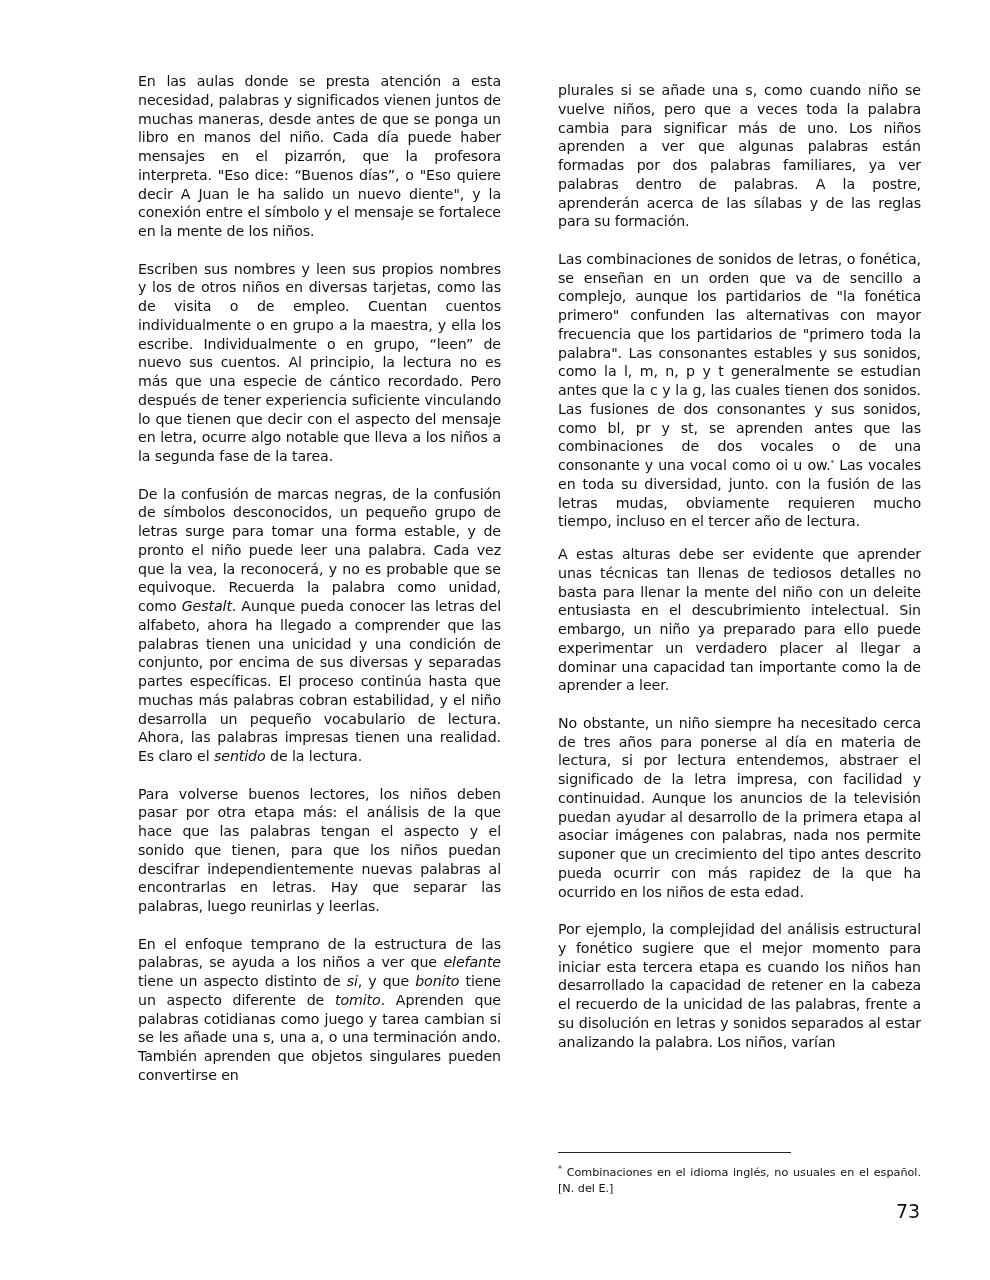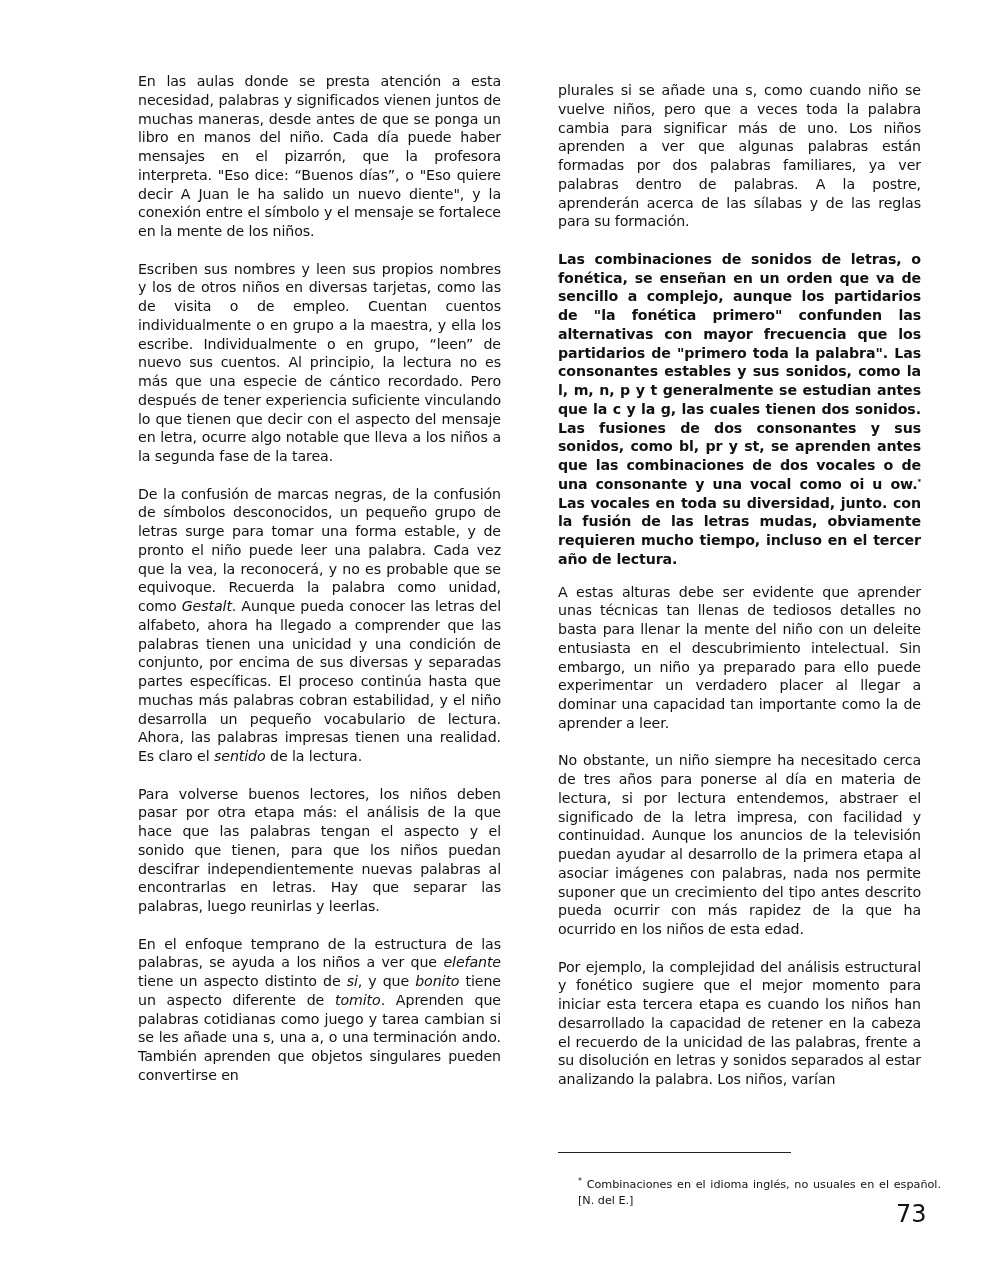--- a/index.html
+++ b/index.html
@@ -3,29 +3,29 @@
 <meta charset="utf-8">
 <style>
   html, body { margin: 0; padding: 0; background: #ffffff; }
   body { width: 990px; height: 1280px; position: relative; overflow: hidden;
          font-family: "DejaVu Sans", sans-serif; color: #111111; }
   .col { position: absolute; width: 363px; font-size: 14.2px; line-height: 18.75px;
          text-align: justify; letter-spacing: -0.1px; }
   .col-left { left: 138px; top: 72px; }
   .col-right { left: 558px; top: 81px; }
   .col p { margin: 0 0 18.75px 0; hyphens: none; }
-  .col p.tight { margin-bottom: 14px; font-weight: bold; }
+  .col p.tight { margin-bottom: 14px; }
   em { font-style: italic; }
   sup { font-size: 7px; vertical-align: top; position: relative; top: -2px; }
   .rule { position: absolute; left: 558px; top: 1152px; width: 233px; height: 0;
           border-top: 1px solid #222; }
-  .footnote { position: absolute; left: 578px; top: 1165px; width: 363px;
-              font-size: 11.2px; line-height: 16px; text-align: justify; margin-top: 12px; }
+  .footnote { position: absolute; left: 558px; top: 1165px; width: 363px;
+              font-size: 11.2px; line-height: 16px; text-align: justify; }
   .footnote sup { font-size: 8px; top: -3px; }
-  .page-number { position: absolute; left: 896px; top: 1200px; font-size: 24px; }
+  .page-number { position: absolute; left: 896px; top: 1200px; font-size: 19px; }
 </style>
 </head>
 <body>
 
 <div class="col col-left">
   <p>En las aulas donde se presta atención a esta necesidad, palabras y significados vienen juntos de muchas maneras, desde antes de que se ponga un libro en manos del niño. Cada día puede haber mensajes en el pizarrón, que la profesora interpreta. "Eso dice: “Buenos días”, o "Eso quiere decir A Juan le ha salido un nuevo diente", y la conexión entre el símbolo y el mensaje se fortalece en la mente de los niños.</p>
   <p>Escriben sus nombres y leen sus propios nombres y los de otros niños en diversas tarjetas, como las de visita o de empleo. Cuentan cuentos individualmente o en grupo a la maestra, y ella los escribe. Individualmente o en grupo, “leen” de nuevo sus cuentos. Al principio, la lectura no es más que una especie de cántico recordado. Pero después de tener experiencia suficiente vinculando lo que tienen que decir con el aspecto del mensaje en letra, ocurre algo notable que lleva a los niños a la segunda fase de la tarea.</p>
   <p><span>De la confusión de marcas negras, de la confusión de símbolos desconocidos, un pequeño grupo de letras surge para tomar una forma estable, y de pronto el niño puede leer una palabra. Cada vez que la vea, la reconocerá, y no es probable que se equivoque. Recuerda la palabra como unidad, como </span><em>Gestalt</em><span>. Aunque pueda conocer las letras del alfabeto, ahora ha llegado a comprender que las palabras tienen una unicidad y una condición de conjunto, por encima de sus diversas y separadas partes específicas. El proceso continúa hasta que muchas más palabras cobran estabilidad, y el niño desarrolla un pequeño vocabulario de lectura. Ahora, las palabras impresas tienen una realidad. Es claro el </span><em>sentido</em><span> de la lectura.</span></p>
   <p>Para volverse buenos lectores, los niños deben pasar por otra etapa más: el análisis de la que hace que las palabras tengan el aspecto y el sonido que tienen, para que los niños puedan descifrar independientemente nuevas palabras al encontrarlas en letras. Hay que separar las palabras, luego reunirlas y leerlas.</p>
   <p><span>En el enfoque temprano de la estructura de las palabras, se ayuda a los niños a ver que </span><em>elefante</em><span> tiene un aspecto distinto de </span><em>si</em><span>, y que </span><em>bonito</em><span> tiene un aspecto diferente de </span><em>tomito</em><span>. Aprenden que palabras cotidianas como juego y tarea cambian si se les añade una s, una a, o una terminación ando. También aprenden que objetos singulares pueden convertirse en</span></p>

